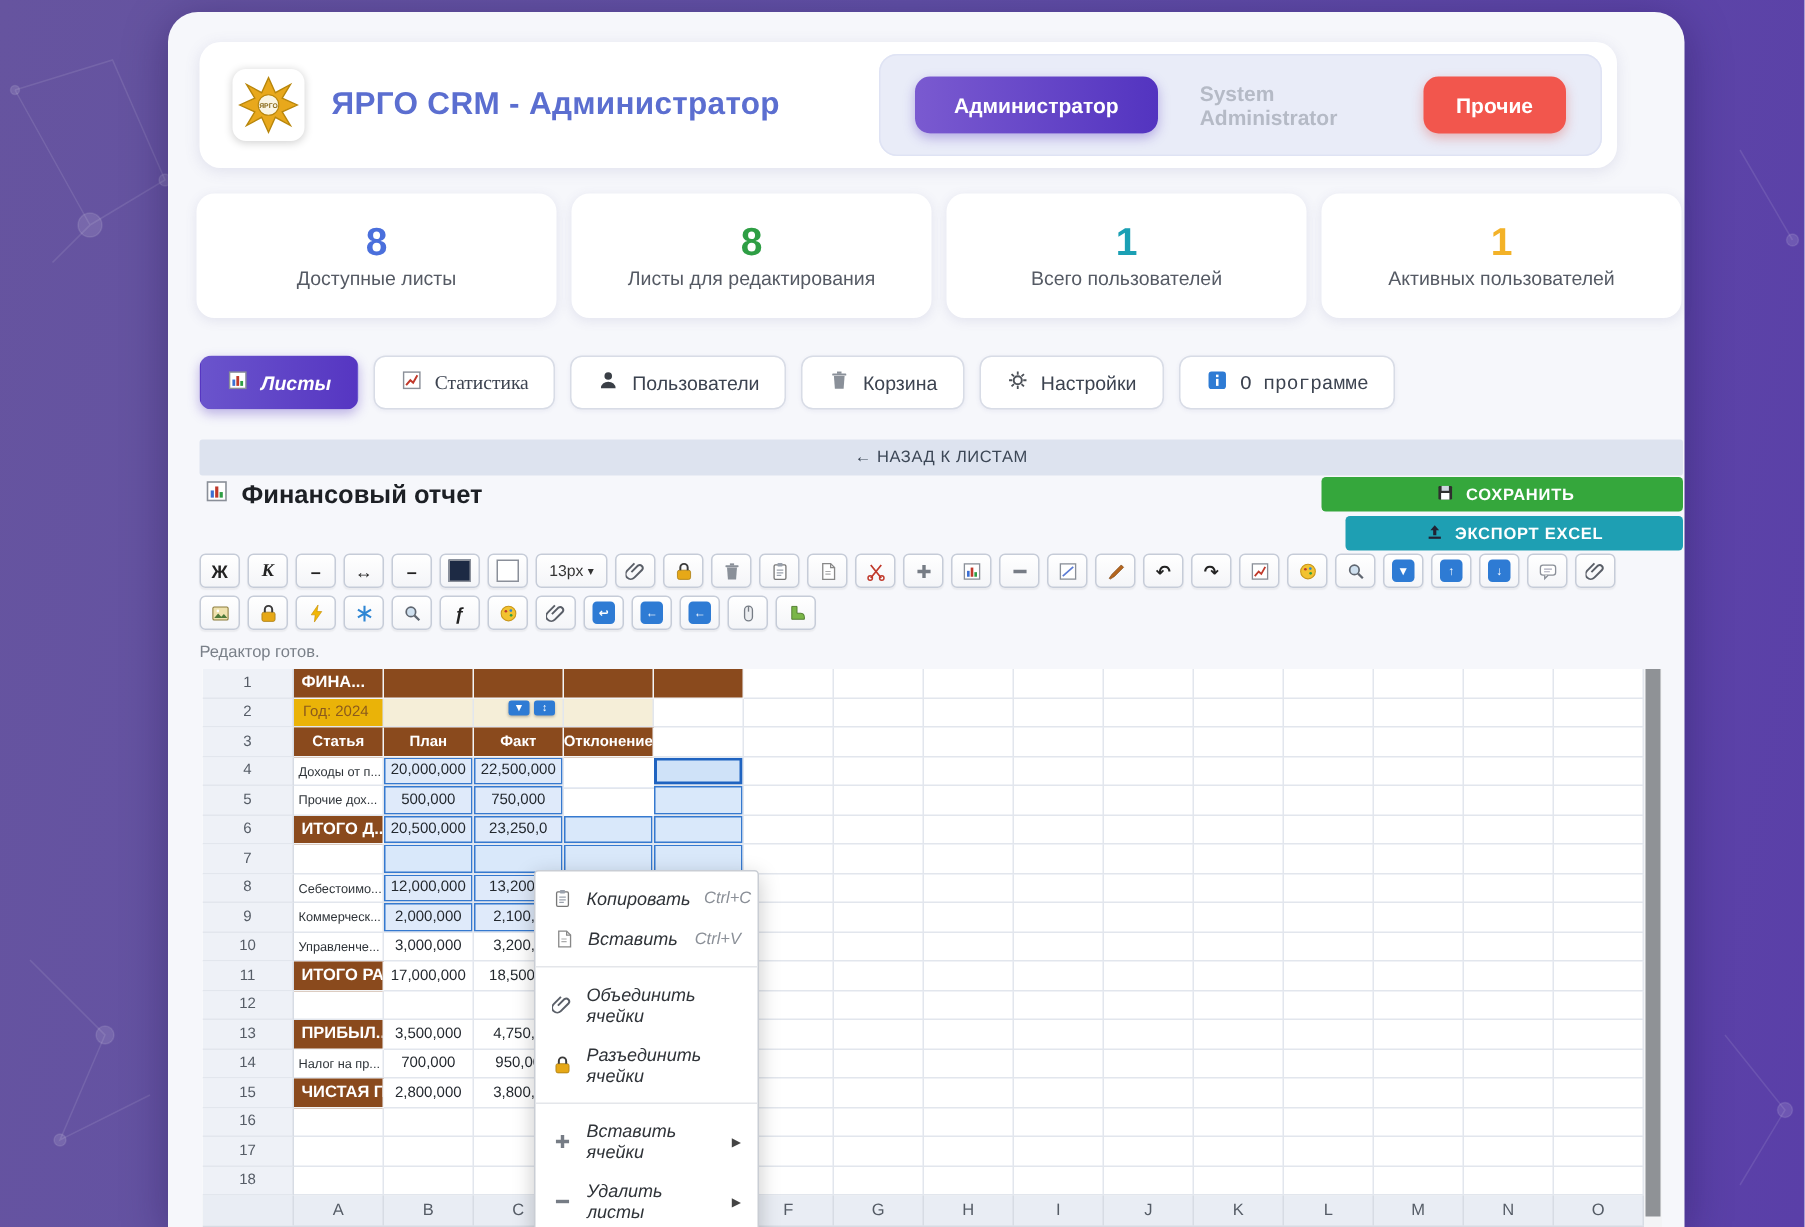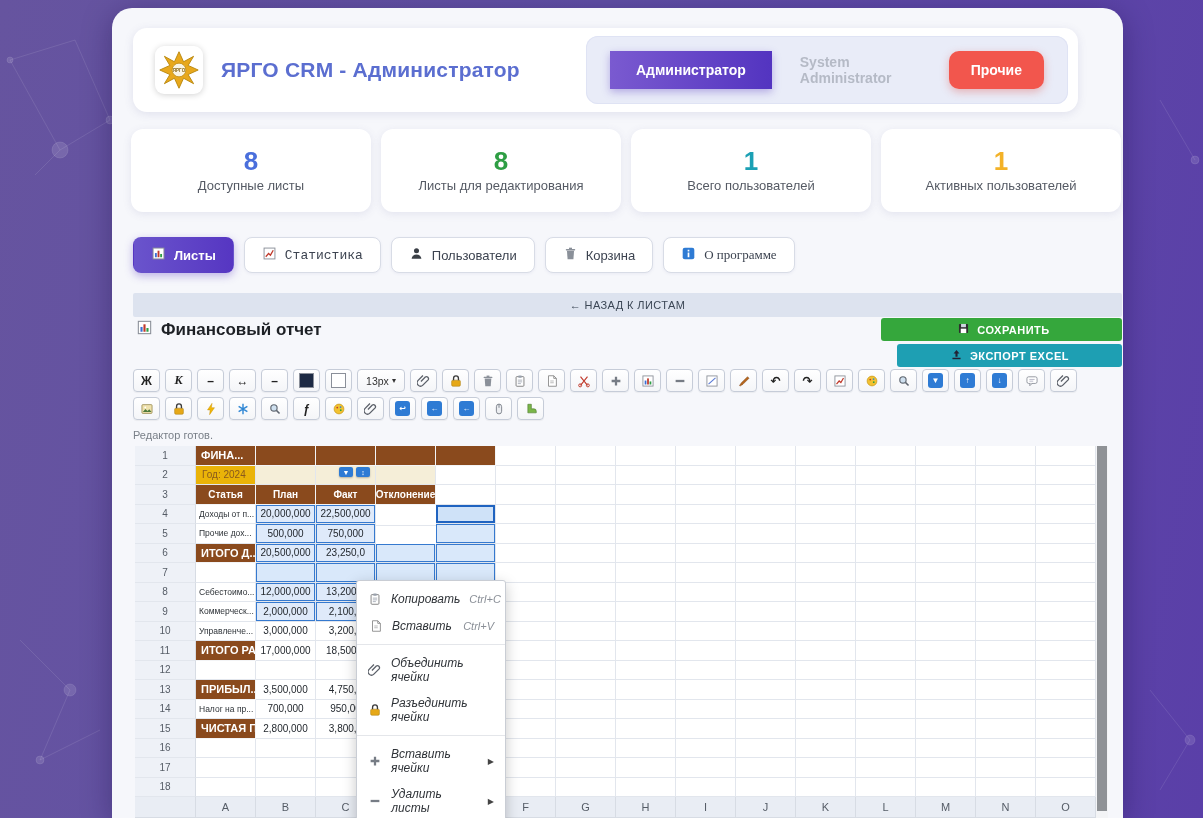--- a/index.html
+++ b/index.html
@@ -24,41 +24,41 @@
   .logo-box{width:48px;height:48px;border-radius:9px;background:#fff;
     box-shadow:0 1px 6px rgba(0,0,0,.18);display:flex;align-items:center;justify-content:center;}
   .app-title{margin-left:18px;font-size:21px;font-weight:bold;color:#5b6ed0;letter-spacing:.2px;}
   .role-panel{
     margin-left:auto;background:#e9ecf8;border-radius:12px;height:68px;width:482px;
     display:flex;align-items:center;gap:28px;padding:0 24px;box-sizing:border-box;
     box-shadow:inset 0 0 0 1px #dfe3f4;
   }
   .btn-role{
     background:linear-gradient(90deg,#7a5ad0,#5334c0);color:#fff;font-weight:bold;font-size:14px;
-    border:none;border-radius:0;padding:11px 26px;box-shadow:0 3px 8px rgba(80,50,190,.35);cursor:pointer;
+    border:none;border-radius:10px;padding:11px 26px;box-shadow:0 3px 8px rgba(80,50,190,.35);cursor:pointer;
     font-family:inherit;
   }
   .user-name{color:#b5bac6;font-weight:bold;font-size:14px;}
   .btn-logout{
     margin-left:auto;background:#f2564d;color:#fff;font-weight:bold;font-size:14px;border:none;
     border-radius:10px;padding:11px 22px;box-shadow:0 3px 8px rgba(220,70,60,.35);cursor:pointer;
     font-family:inherit;
   }
   
   .stats-row{position:absolute;left:19px;top:121px;width:990px;height:83px;display:flex;gap:10px;}
   .stat-card{flex:1;background:#fff;border-radius:12px;box-shadow:0 2px 8px rgba(90,90,150,.12);
     display:flex;flex-direction:column;align-items:center;justify-content:center;gap:4px;}
   .stat-value{font-size:26px;font-weight:bold;line-height:1;}
   .stat-label{font-size:13px;color:#555a64;}
   
   .tabs-row{position:absolute;left:21px;top:229px;display:flex;gap:10px;height:36px;}
   .tab{display:flex;align-items:center;gap:8px;padding:0 17px;background:#fff;border:1px solid #d8dce6;
     border-radius:8px;font-size:13px;color:#3c4350;cursor:pointer;box-shadow:0 1px 3px rgba(90,90,150,.08);}
   .tab.active{background:linear-gradient(90deg,#6a54cc,#5636c2);color:#fff;border-color:transparent;
-    box-shadow:0 3px 8px rgba(80,50,190,.35);font-weight:bold;}
+    box-shadow:0 3px 8px rgba(80,50,190,.35);font-weight:bold;font-style:italic;}
   .tab svg{flex:0 0 auto;}
   
   .back-bar{position:absolute;left:21px;top:285px;width:989px;height:24px;background:#dde3ef;
     display:flex;align-items:center;justify-content:center;font-size:11px;color:#3c4756;
     letter-spacing:.4px;cursor:pointer;border-radius:2px;}
   
   .sheet-title{position:absolute;left:24px;top:311px;display:flex;align-items:center;gap:8px;
     font-size:17px;font-weight:bold;color:#1d2025;}
   .action-btns{position:absolute;left:769px;top:310px;width:241px;display:flex;flex-direction:column;gap:3px;}
   .btn-save,.btn-export{height:23px;border:none;border-radius:3px;color:#fff;font-weight:bold;
@@ -180,21 +180,21 @@
   <div class="tabs-row" id="tabs-row">
       <button class="tab active" style="font-family: inherit;">
         <span><svg width="15" height="15" viewBox="0 0 16 16">
             <rect x="2.2" y="2.2" width="11.6" height="11.6" fill="#fff" stroke="#8a8f98" stroke-width="1"></rect>
             <rect x="4.2" y="7.5" width="2" height="4.5" fill="#3b6fd4"></rect>
             <rect x="7" y="5" width="2" height="7" fill="#c0392b"></rect>
             <rect x="9.8" y="8.5" width="2" height="3.5" fill="#2e9e44"></rect>
           </svg></span>
         <span>Листы</span>
       </button>
-      <button class="tab" style="font-family: Liberation Mono, monospace;">
+      <button class="tab" style="font-family: Liberation Serif, serif;">
         <span><svg width="15" height="15" viewBox="0 0 16 16">
             <rect x="2.2" y="2.2" width="11.6" height="11.6" fill="#fff" stroke="#8a8f98" stroke-width="1"></rect>
             <path d="M4 11.5 L7 8 L9 9.8 L12 4.5" stroke="#c0392b" stroke-width="1.4" fill="none"></path>
           </svg></span>
         <span>Статистика</span>
       </button>
       <button class="tab" style="font-family: inherit;">
         <span><svg width="15" height="15" viewBox="0 0 16 16">
             <circle cx="8" cy="5" r="2.7" fill="#3a3f46"></circle>
             <path d="M2.8 13.6 a5.2 4.6 0 0 1 10.4 0 z" fill="#3a3f46"></path>
@@ -202,21 +202,28 @@
         <span>Пользователи</span>
       </button>
       <button class="tab" style="font-family: inherit;">
         <span><svg width="15" height="15" viewBox="0 0 16 16">
             <path d="M4.2 5 h7.6 l-.7 9 h-6.2 z" fill="#8a9099"></path>
             <rect x="3" y="3.2" width="10" height="1.5" rx=".5" fill="#8a9099"></rect>
             <rect x="6.4" y="1.8" width="3.2" height="1.6" fill="#8a9099"></rect>
           </svg></span>
         <span>Корзина</span>
       </button>
-      <button class="tab" style="font-family: Liberation Serif, serif;">
+      <button class="tab" style="font-family: inherit;">
+        <span><svg width="15" height="15" viewBox="0 0 16 16">
+            <circle cx="8" cy="8" r="2.9" fill="none" stroke="#4c5158" stroke-width="1.4"></circle>
+            <path d="M8 1.8v2.3M8 11.9v2.3M1.8 8h2.3M11.9 8h2.3M3.6 3.6l1.7 1.7M10.7 10.7l1.7 1.7M12.4 3.6l-1.7 1.7M5.3 10.7l-1.7 1.7" stroke="#4c5158" stroke-width="1.3"></path>
+          </svg></span>
+        <span>Настройки</span>
+      </button>
+      <button class="tab" style="font-family: Liberation Mono, monospace;">
         <span><svg width="15" height="15" viewBox="0 0 16 16">
             <rect x="1.8" y="1.8" width="12.4" height="12.4" rx="2.2" fill="#2e7bd4"></rect>
             <rect x="7.1" y="4" width="1.8" height="1.8" fill="#fff"></rect>
             <rect x="7.1" y="7" width="1.8" height="5" fill="#fff"></rect>
           </svg></span>
         <span>О программе</span>
       </button>
     </div>
 
   <div class="back-bar">← НАЗАД К ЛИСТАМ</div>

